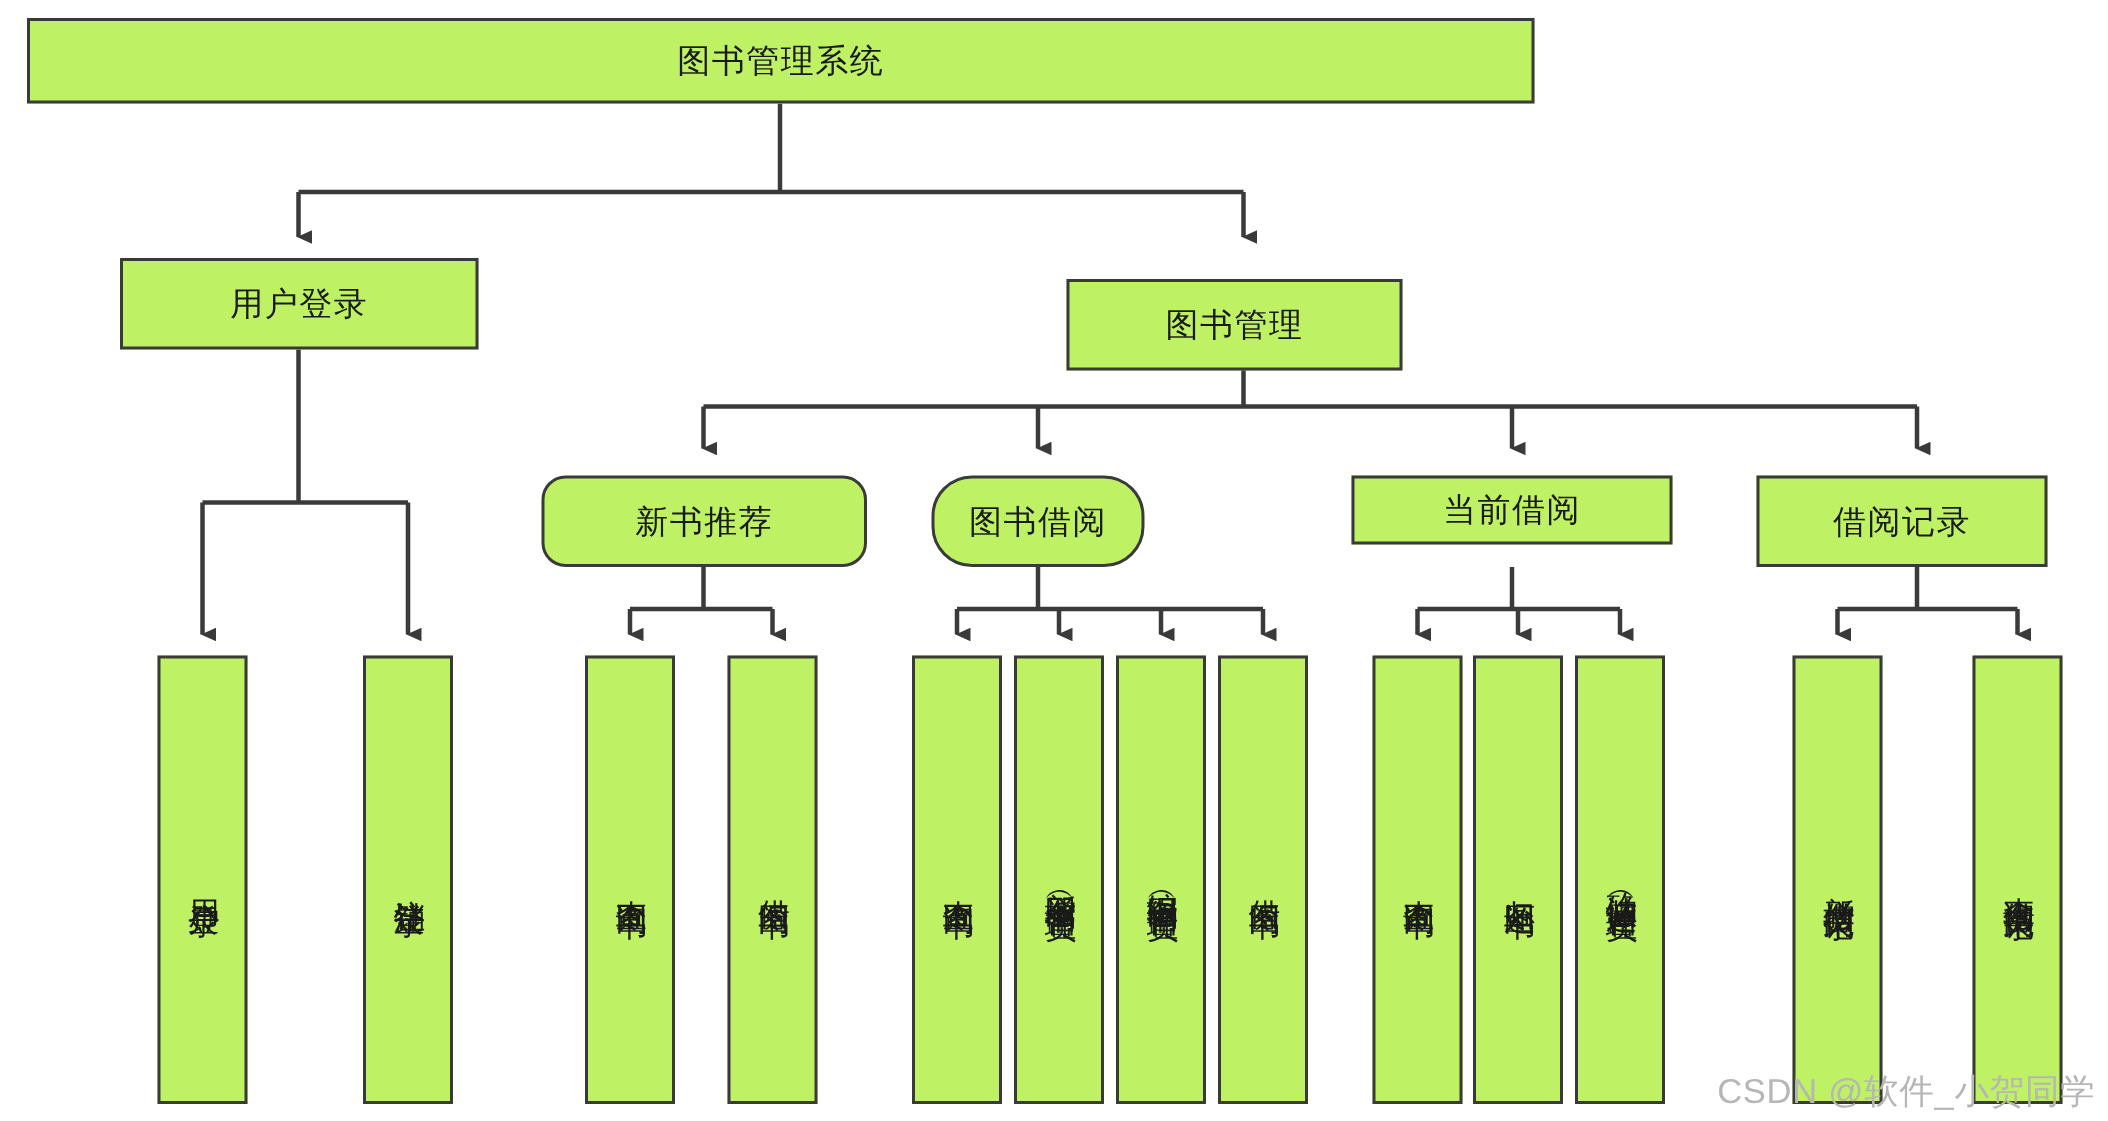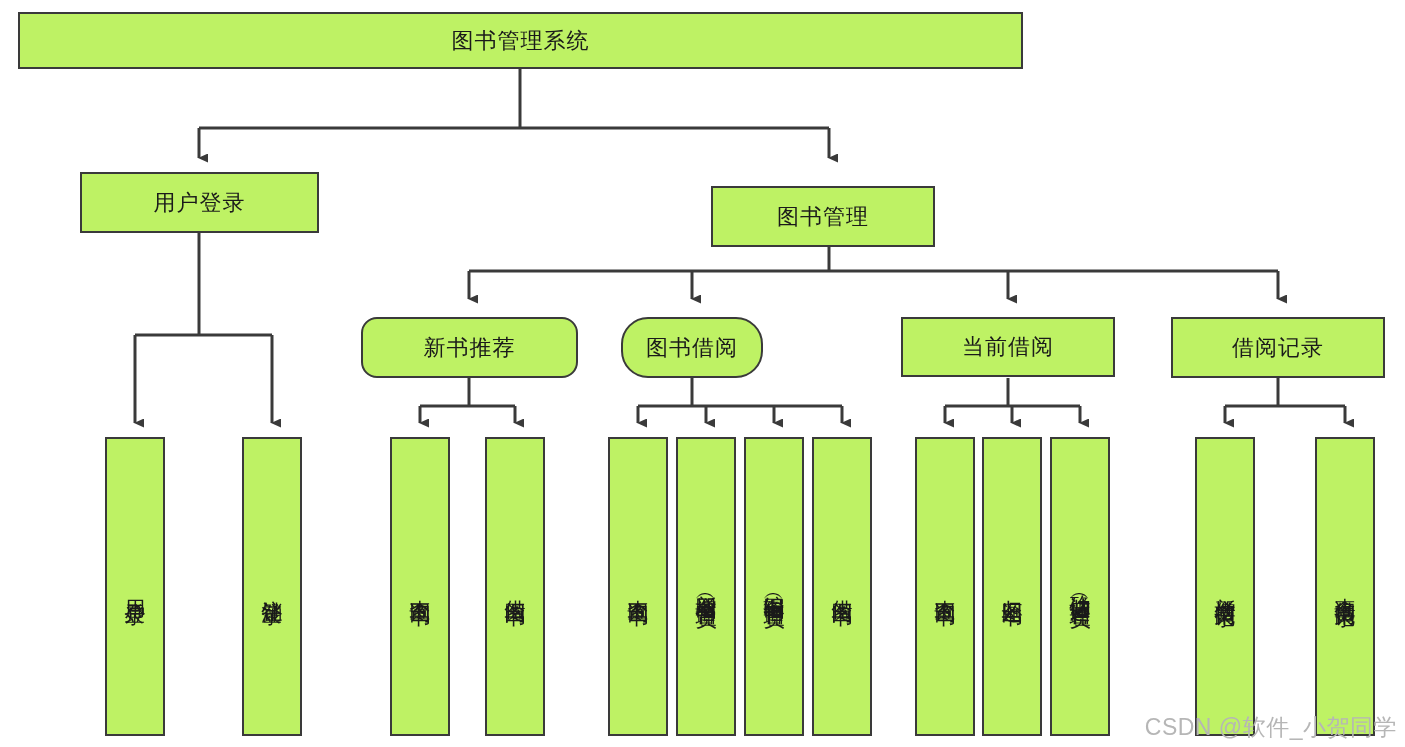--- a/index.html
+++ b/index.html
@@ -134,25 +134,25 @@
   </div>
 
   <div class="node horiz" style="left:361px; top:317px; width:217px; height:61px;border-radius:16px;">
     <span>新书推荐</span>
   </div>
 
   <div class="node horiz" style="left:621px; top:317px; width:142px; height:61px;border-radius:27px;">
     <span>图书借阅</span>
   </div>
 
-  <div class="node horiz" style="left:901px; top:317px; width:214px; height:60px;">
+  <div class="node horiz" style="left:901px; top:317px; width:214px; height:46px;">
     <span>当前借阅</span>
   </div>
 
-  <div class="node horiz" style="left:1171px; top:317px; width:214px; height:61px;">
+  <div class="node horiz" style="left:1171px; top:317px; width:194px; height:61px;">
     <span>借阅记录</span>
   </div>
 
   <div class="node vert" style="left:105px; top:437px; width:60px; height:299px;">
     <span class="vtext">用户登录</span>
   </div>
 
   <div class="node vert" style="left:242px; top:437px; width:60px; height:299px;">
     <span class="vtext">注销登录</span>
   </div>

